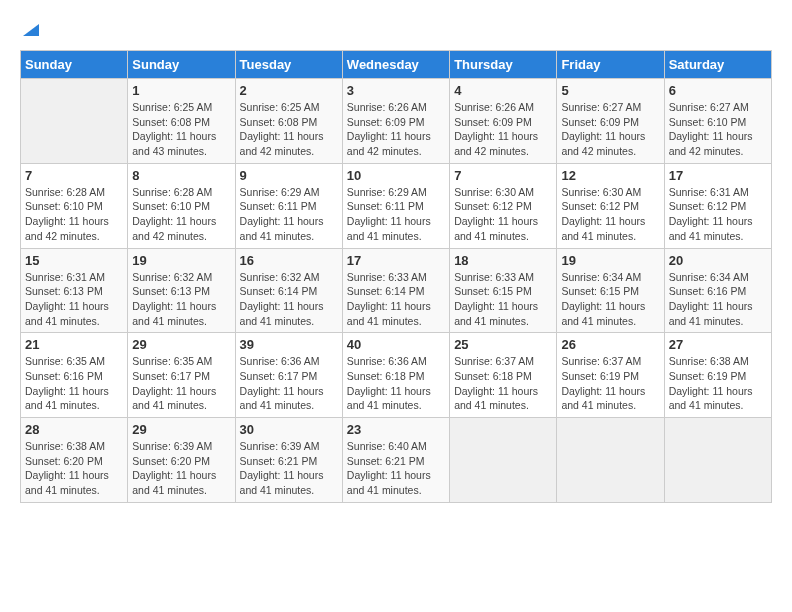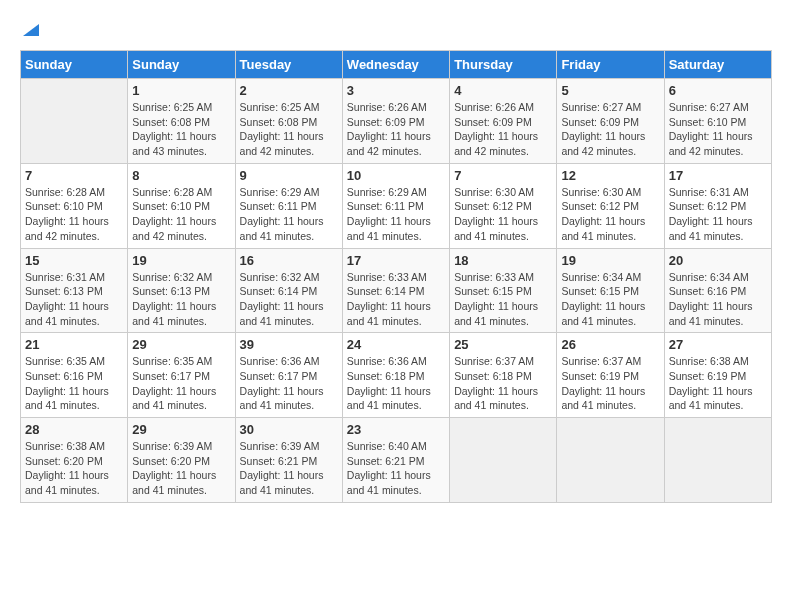--- a/index.html
+++ b/index.html
@@ -222,21 +222,21 @@
         </td>
         <td>
           <span class="day-num">29</span>
           <div class="day-info">Sunrise: 6:35 AM<br>Sunset: 6:17 PM<br>Daylight: 11 hours and 41 minutes.</div>
         </td>
         <td>
           <span class="day-num">39</span>
           <div class="day-info">Sunrise: 6:36 AM<br>Sunset: 6:17 PM<br>Daylight: 11 hours and 41 minutes.</div>
         </td>
         <td>
-          <span class="day-num">24</span>
+          <span class="day-num">40</span>
           <div class="day-info">Sunrise: 6:36 AM<br>Sunset: 6:18 PM<br>Daylight: 11 hours and 41 minutes.</div>
         </td>
         <td>
           <span class="day-num">25</span>
           <div class="day-info">Sunrise: 6:37 AM<br>Sunset: 6:18 PM<br>Daylight: 11 hours and 41 minutes.</div>
         </td>
         <td>
           <span class="day-num">26</span>
           <div class="day-info">Sunrise: 6:37 AM<br>Sunset: 6:19 PM<br>Daylight: 11 hours and 41 minutes.</div>
         </td>

